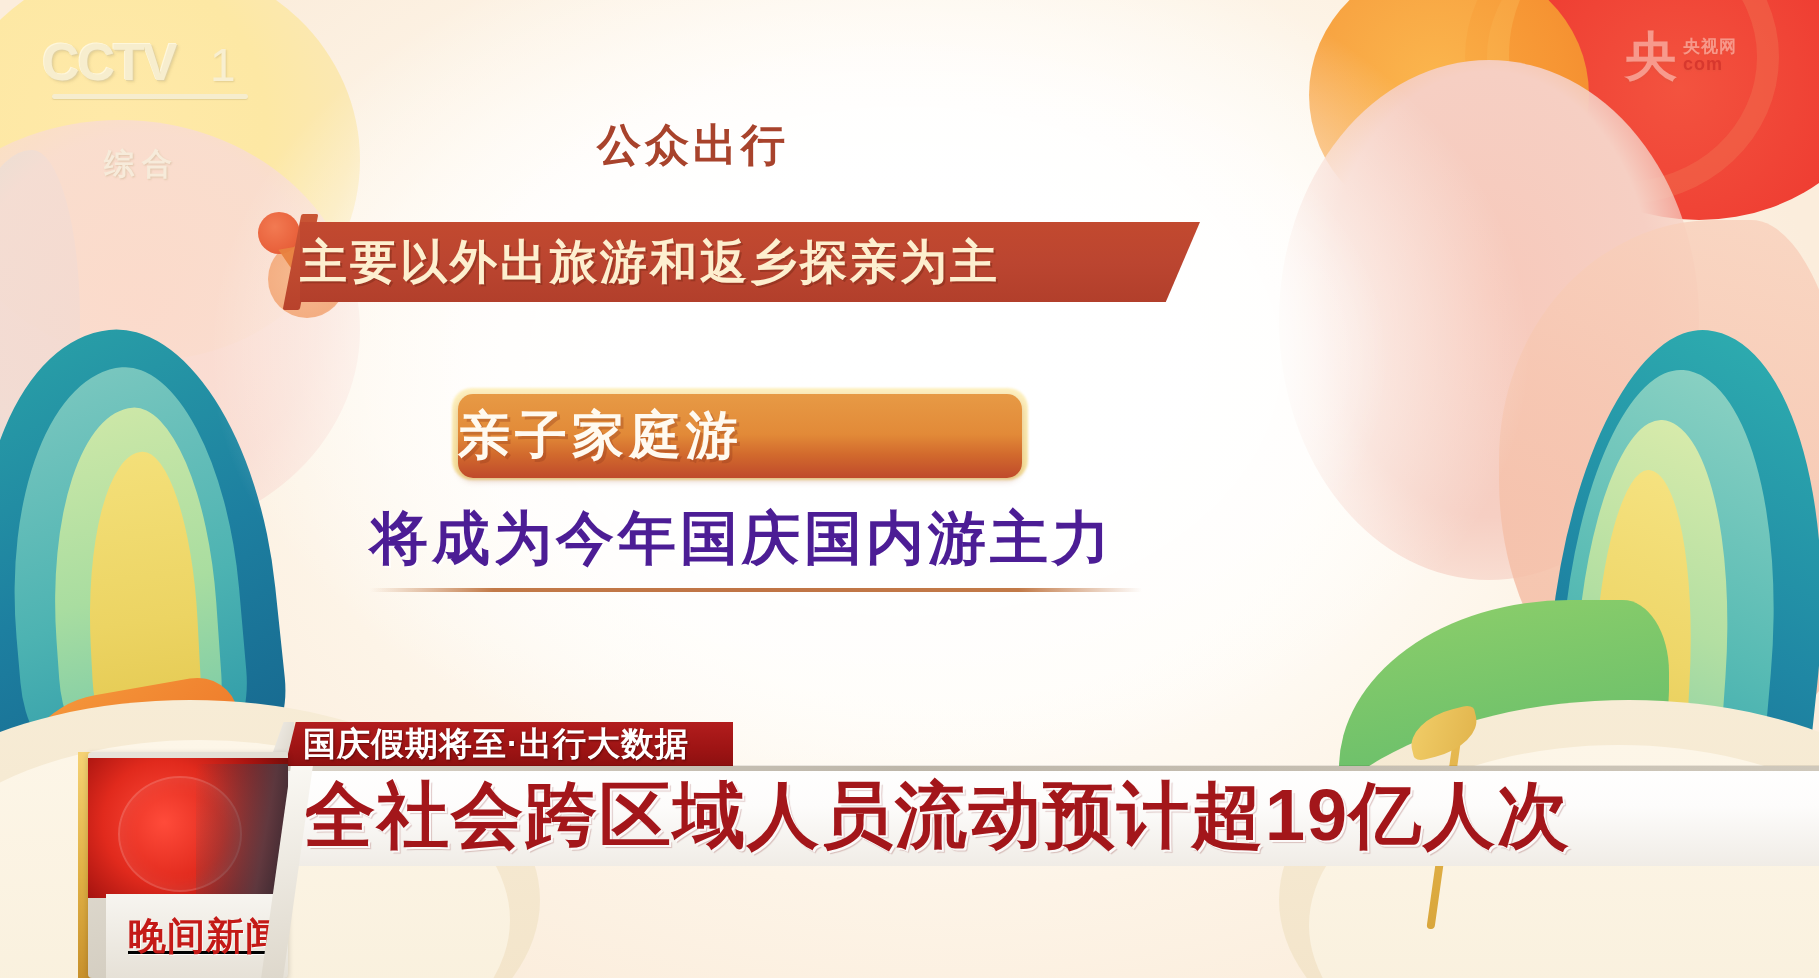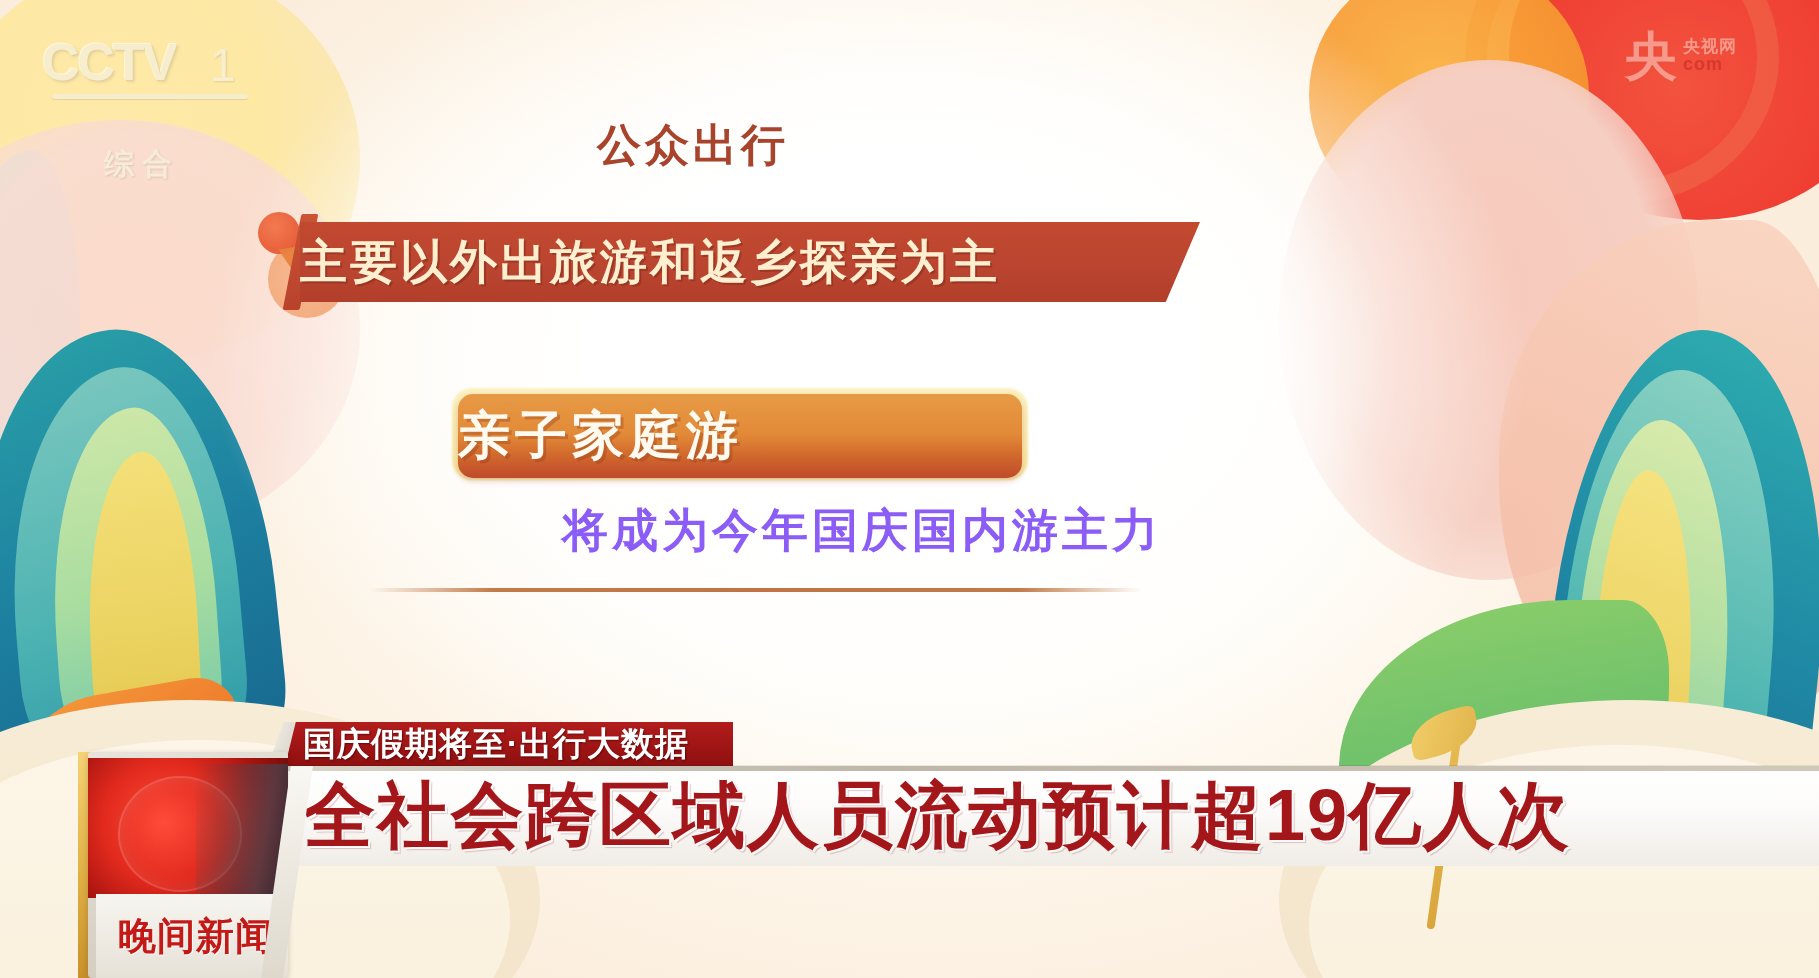--- a/index.html
+++ b/index.html
@@ -246,23 +246,23 @@
     background:linear-gradient(180deg,#e79a45 0%,#e28a38 48%,#d26a2d 72%,#bf4a2b 100%);
     display:flex;align-items:center;justify-content:flex-start;
     box-shadow:0 3px 6px rgba(150,70,30,.25);
   }
   .orange-pill-text{
     font-size:52px;font-weight:700;letter-spacing:5px;color:#fffaf0;
     text-shadow:3px 3px 0 rgba(150,60,30,.35);
   }
 
   .headline-bottom{
-    position:absolute;left:322px;top:500px;width:840px;text-align:right;
-    font-size:46px;font-weight:700;letter-spacing:4px;
-    color:#8b5cf6;
+    position:absolute;left:322px;top:500px;width:840px;text-align:center;
+    font-size:58px;font-weight:700;letter-spacing:4px;
+    color:#4c1d95;
     text-shadow:2px 2px 0 rgba(255,255,255,.7);
   }
   .underline-rule{
     position:absolute;left:370px;top:588px;width:772px;height:4px;
     background:linear-gradient(90deg,rgba(196,112,66,0) 0%,#c27a48 16%,#c07445 50%,#c27a48 84%,rgba(196,112,66,0) 100%);
   }
 
   
   .lt-sub{
     position:absolute;left:285px;top:722px;width:448px;height:44px;
@@ -311,23 +311,23 @@
   .pb-globe-lines{
     position:absolute;left:30px;top:18px;width:120px;height:112px;border-radius:50%;
     border:2px solid rgba(255,255,255,.18);
     box-shadow:inset 0 0 20px rgba(255,255,255,.12);
   }
   .pb-globe-shade{
     position:absolute;left:108px;top:6px;width:92px;height:140px;
     background:linear-gradient(100deg,rgba(60,60,70,0) 0%,rgba(70,70,80,.72) 70%,rgba(40,40,50,.85) 100%);
   }
   .pb-plate{
-    position:absolute;left:8px;bottom:0;width:200px;height:84px;
+    position:absolute;left:18px;bottom:0;width:200px;height:84px;
     background:linear-gradient(180deg,#f7f5f0 0%,#e6e1d7 100%);
-    display:flex;align-items:center;justify-content:center;
+    display:flex;align-items:center;justify-content:center;text-decoration:underline;
   }
   .pb-text{
     font-size:38px;font-weight:700;letter-spacing:1px;color:#c41a17;
     text-shadow:1px 1px 0 rgba(255,255,255,.85);
   }
   .pb-gold-left{
     position:absolute;left:78px;top:752px;width:14px;height:226px;
     background:linear-gradient(180deg,#f5d274 0%,#e0b044 55%,#c8912c 100%);
   }
   .pb-slash{

